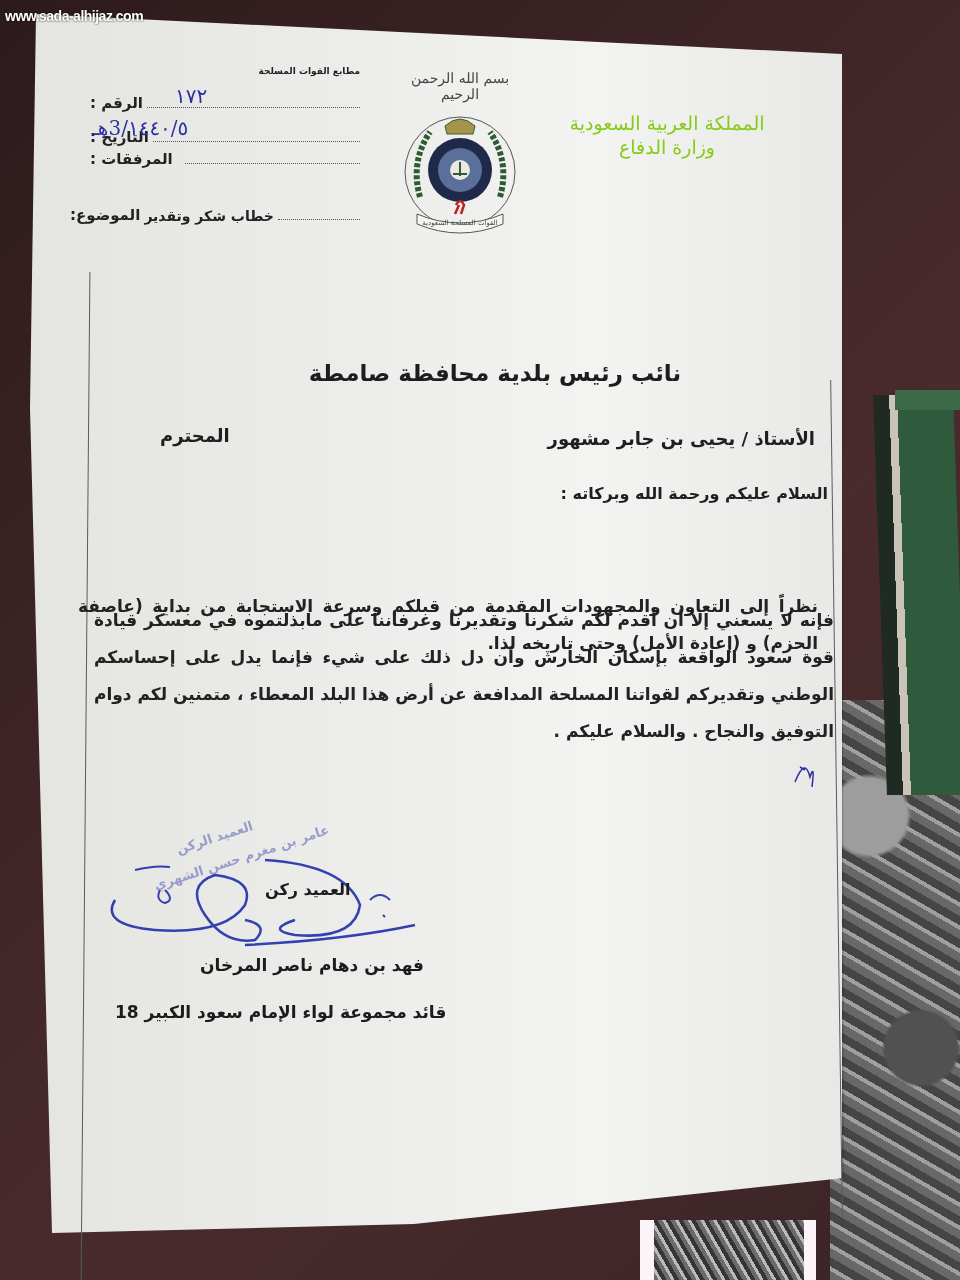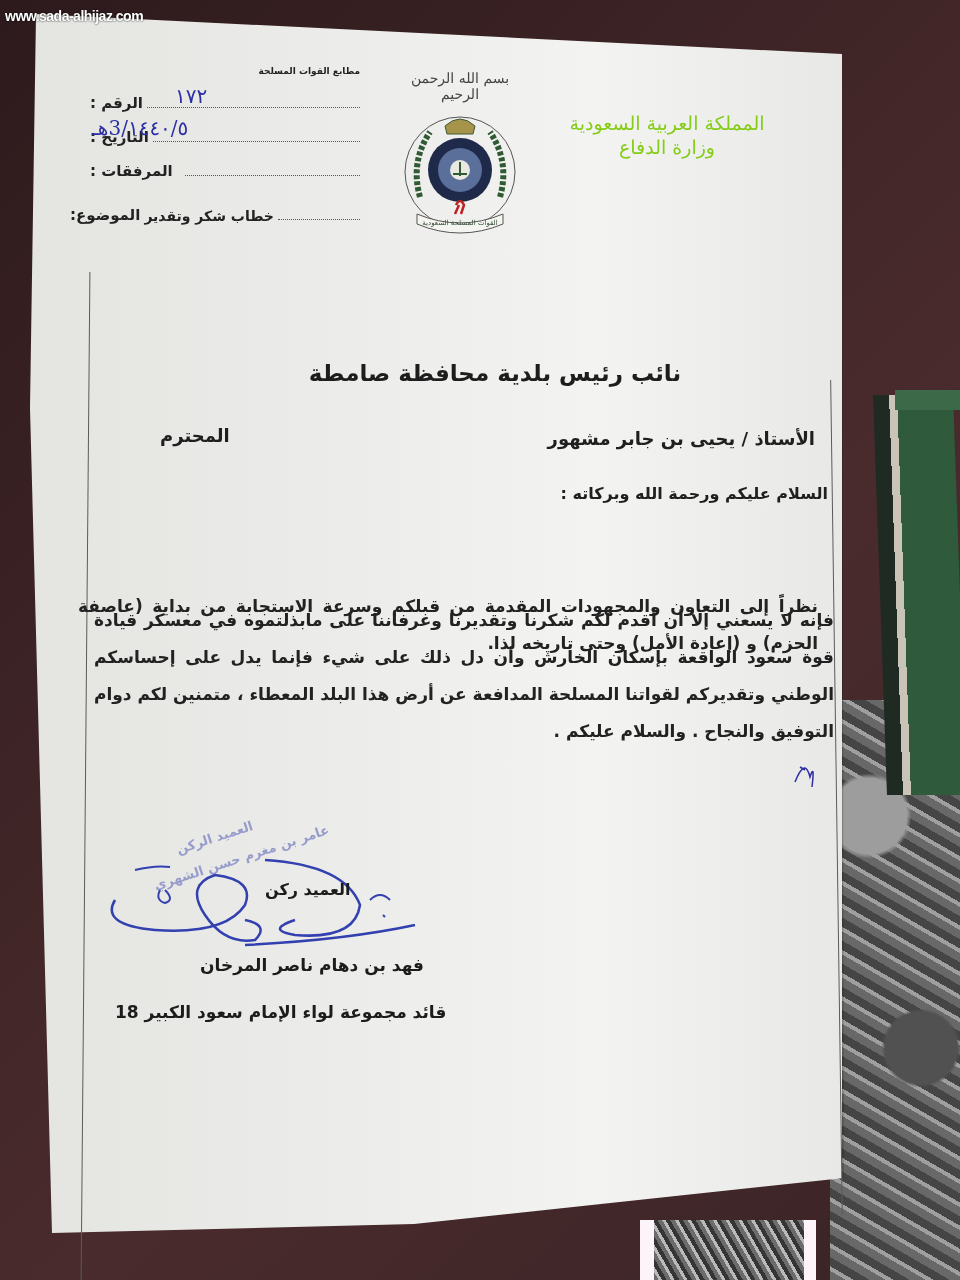--- a/index.html
+++ b/index.html
@@ -51,21 +51,21 @@
   <div class="field" style="top:28px;width:270px;">
     <span>الرقم :</span>
     <span class="dots"></span>
   </div>
   <div class="handwrite" style="left:95px;top:18px;">١٧٢</div>
   <div class="field" style="top:62px;width:270px;">
     <span>التاريخ :</span>
     <span class="dots"></span>
   </div>
   <div class="handwrite" style="left:12px;top:50px;">١٤٤٠/٥/3هـ</div>
-  <div class="field" style="top:96px;width:270px;gap:12px;">
+  <div class="field" style="top:84px;width:270px;gap:12px;">
     <span>المرفقات :</span>
     <span class="dots"></span>
   </div>
   <div class="field" style="top:140px;width:290px;">
     <span>الموضوع:</span>
     <span style="font-weight:bold;font-size:14px;">خطاب شكر وتقدير</span>
     <span class="dots"></span>
   </div>
 </div>
 

